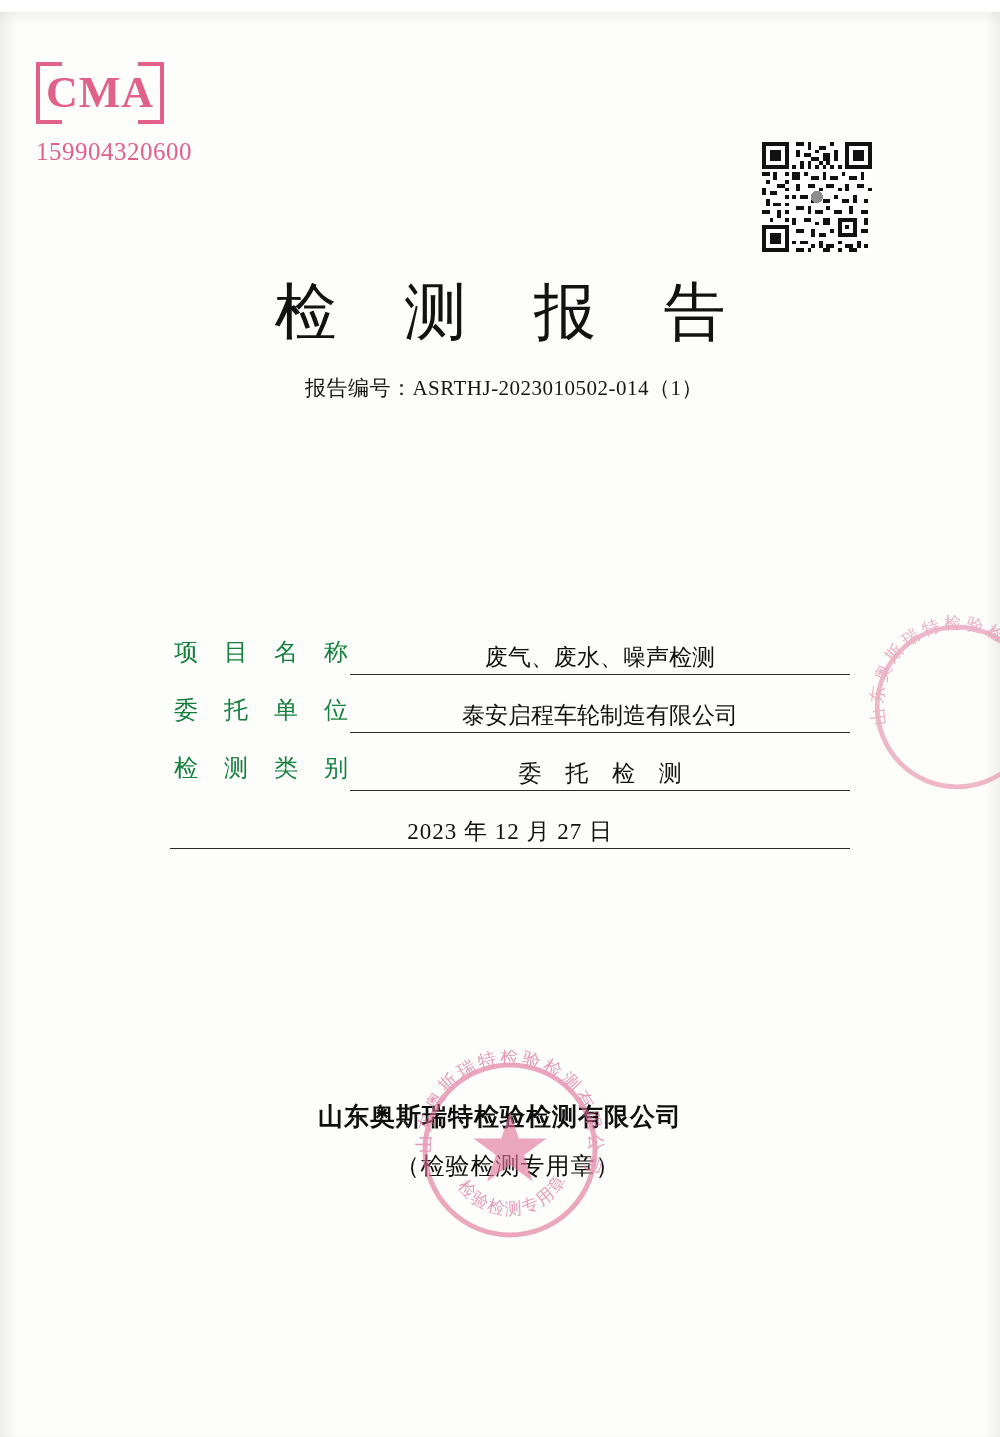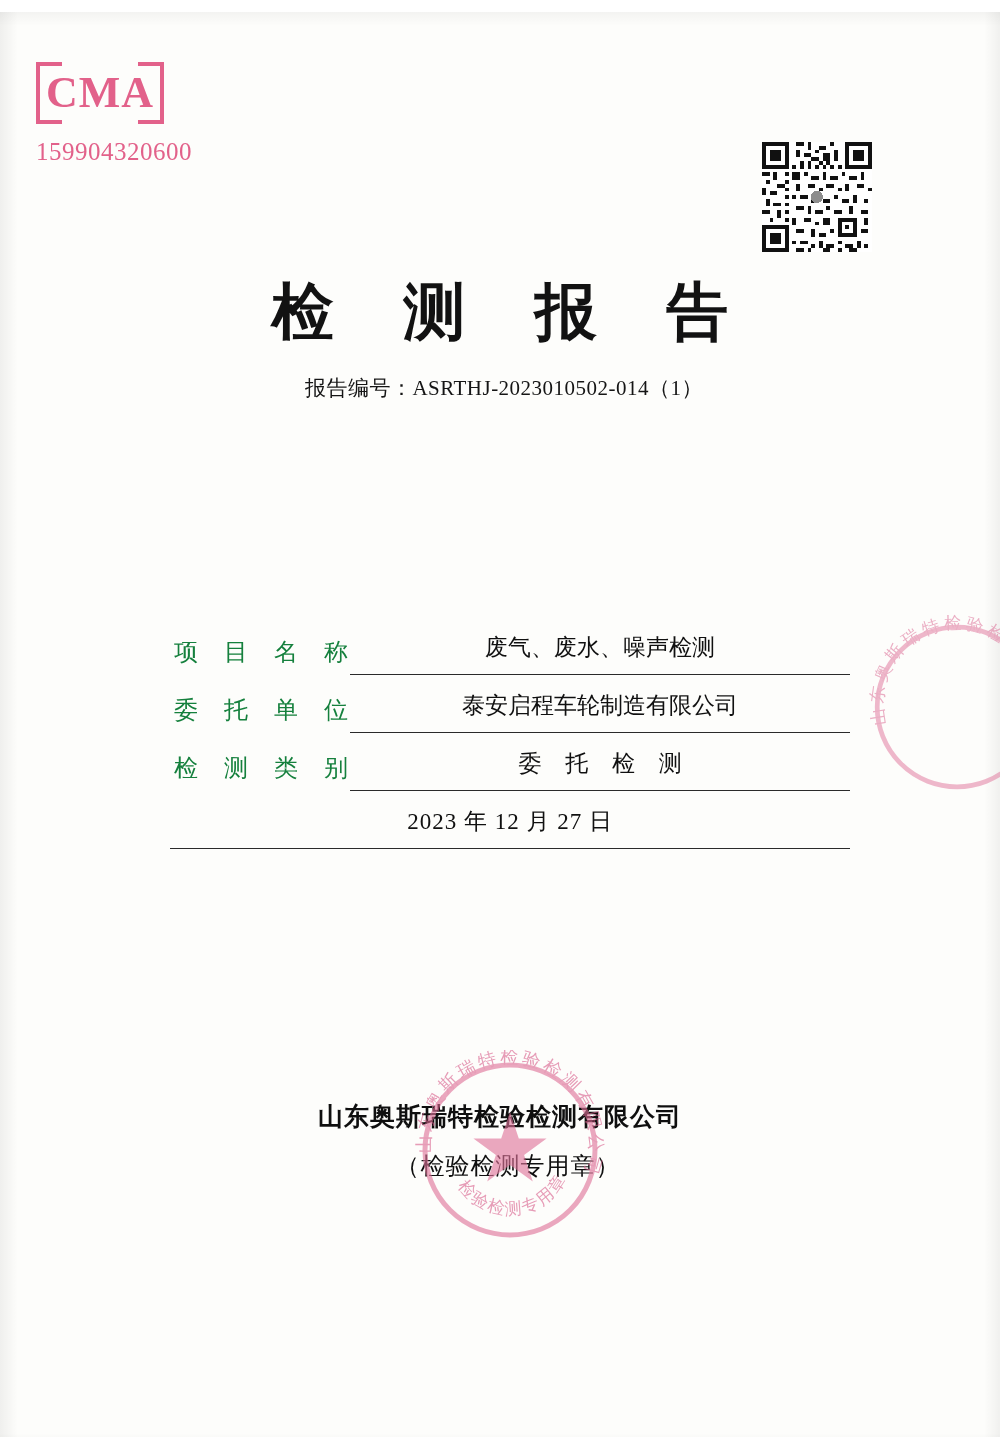--- a/index.html
+++ b/index.html
@@ -93,21 +93,21 @@
   .qr-wrap svg { display: block; }
 
   
   .doc-title {
     position: absolute;
     left: 0;
     right: 0;
     top: 258px;
     text-align: center;
     font-family: "DejaVu Serif", "Liberation Serif", serif;
-    font-weight: bold;
+    font-weight: normal;
     font-size: 62px;
     letter-spacing: 24px;
     text-indent: 24px;
     color: #121212;
   }
   .doc-subtitle {
     position: absolute;
     left: 0;
     right: 0;
     top: 362px;
@@ -142,21 +142,21 @@
     text-indent: 4px;
     padding-bottom: 7px;
     white-space: nowrap;
   }
   .field-value {
     flex: 1 1 auto;
     border-bottom: 1px solid #2a2a2a;
     text-align: center;
     font-size: 23px;
     color: #101010;
-    padding-bottom: 11px;
+    padding-bottom: 1px;
     white-space: nowrap;
   }
   .field-value.spaced {
     letter-spacing: 9px;
     text-indent: 9px;
   }
   .field-value.date {
     font-family: "Liberation Serif", serif;
     letter-spacing: 1px;
   }

